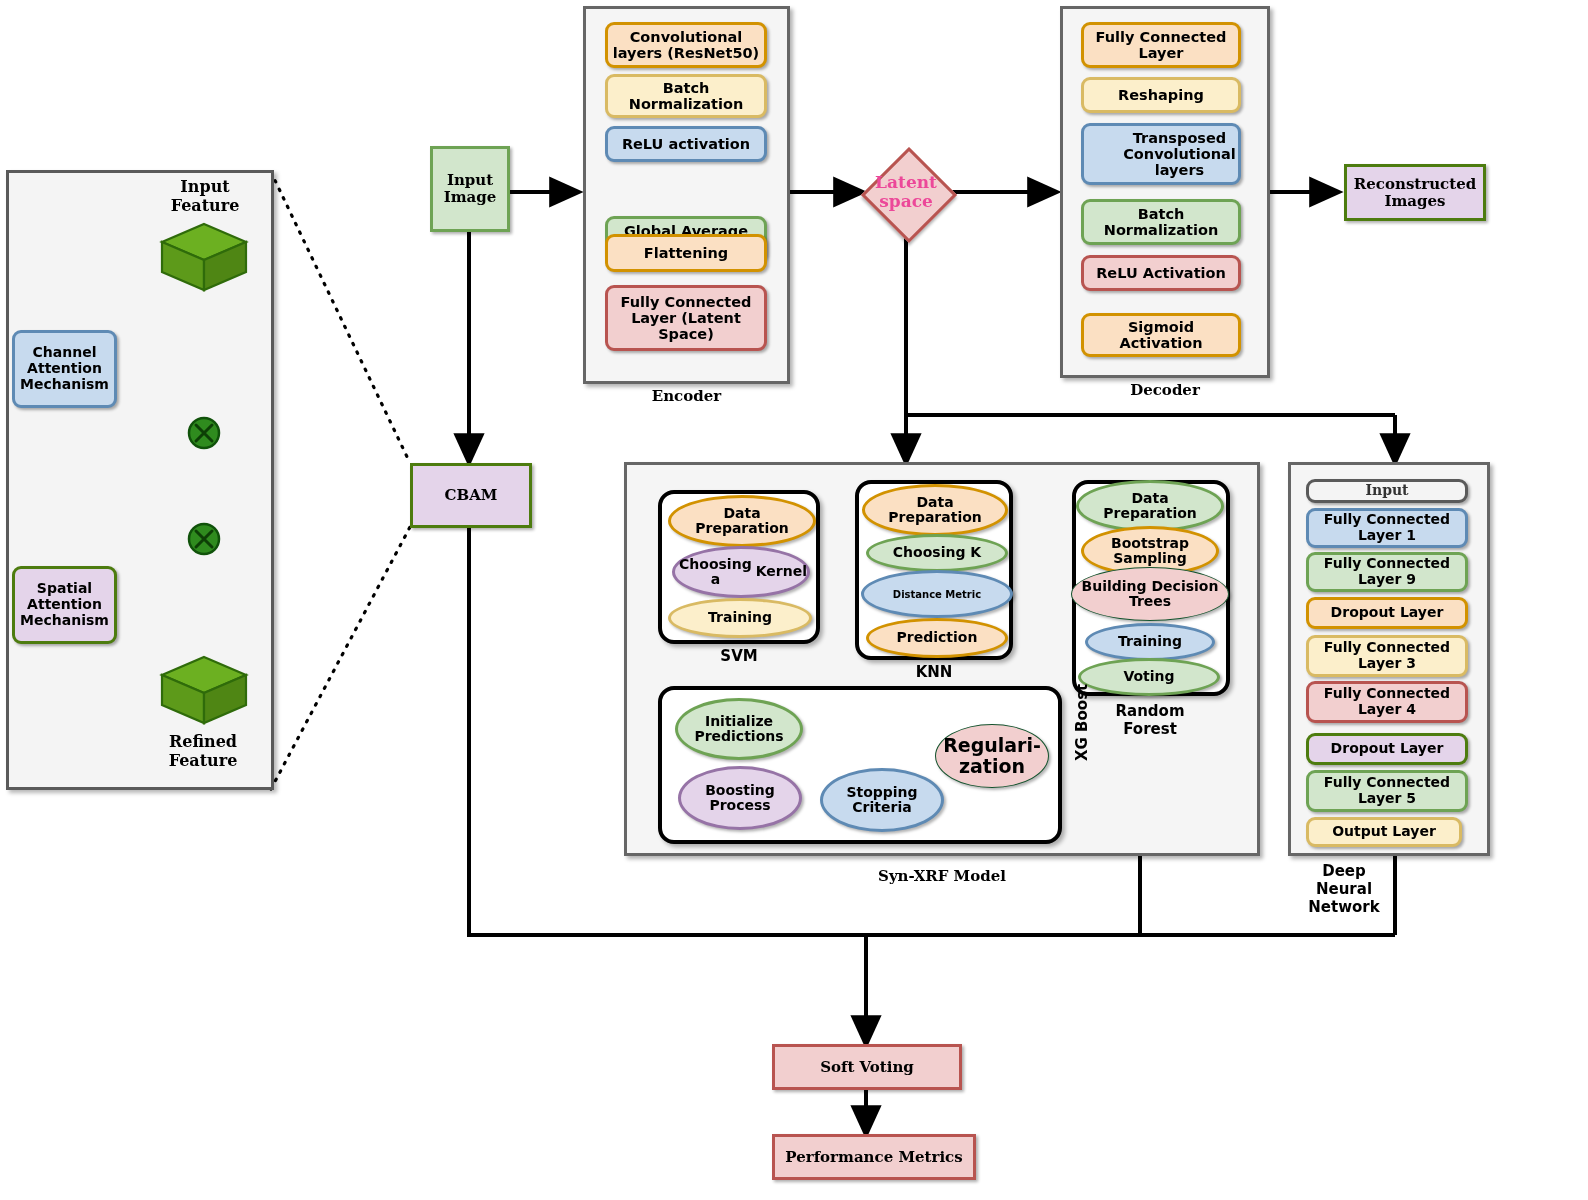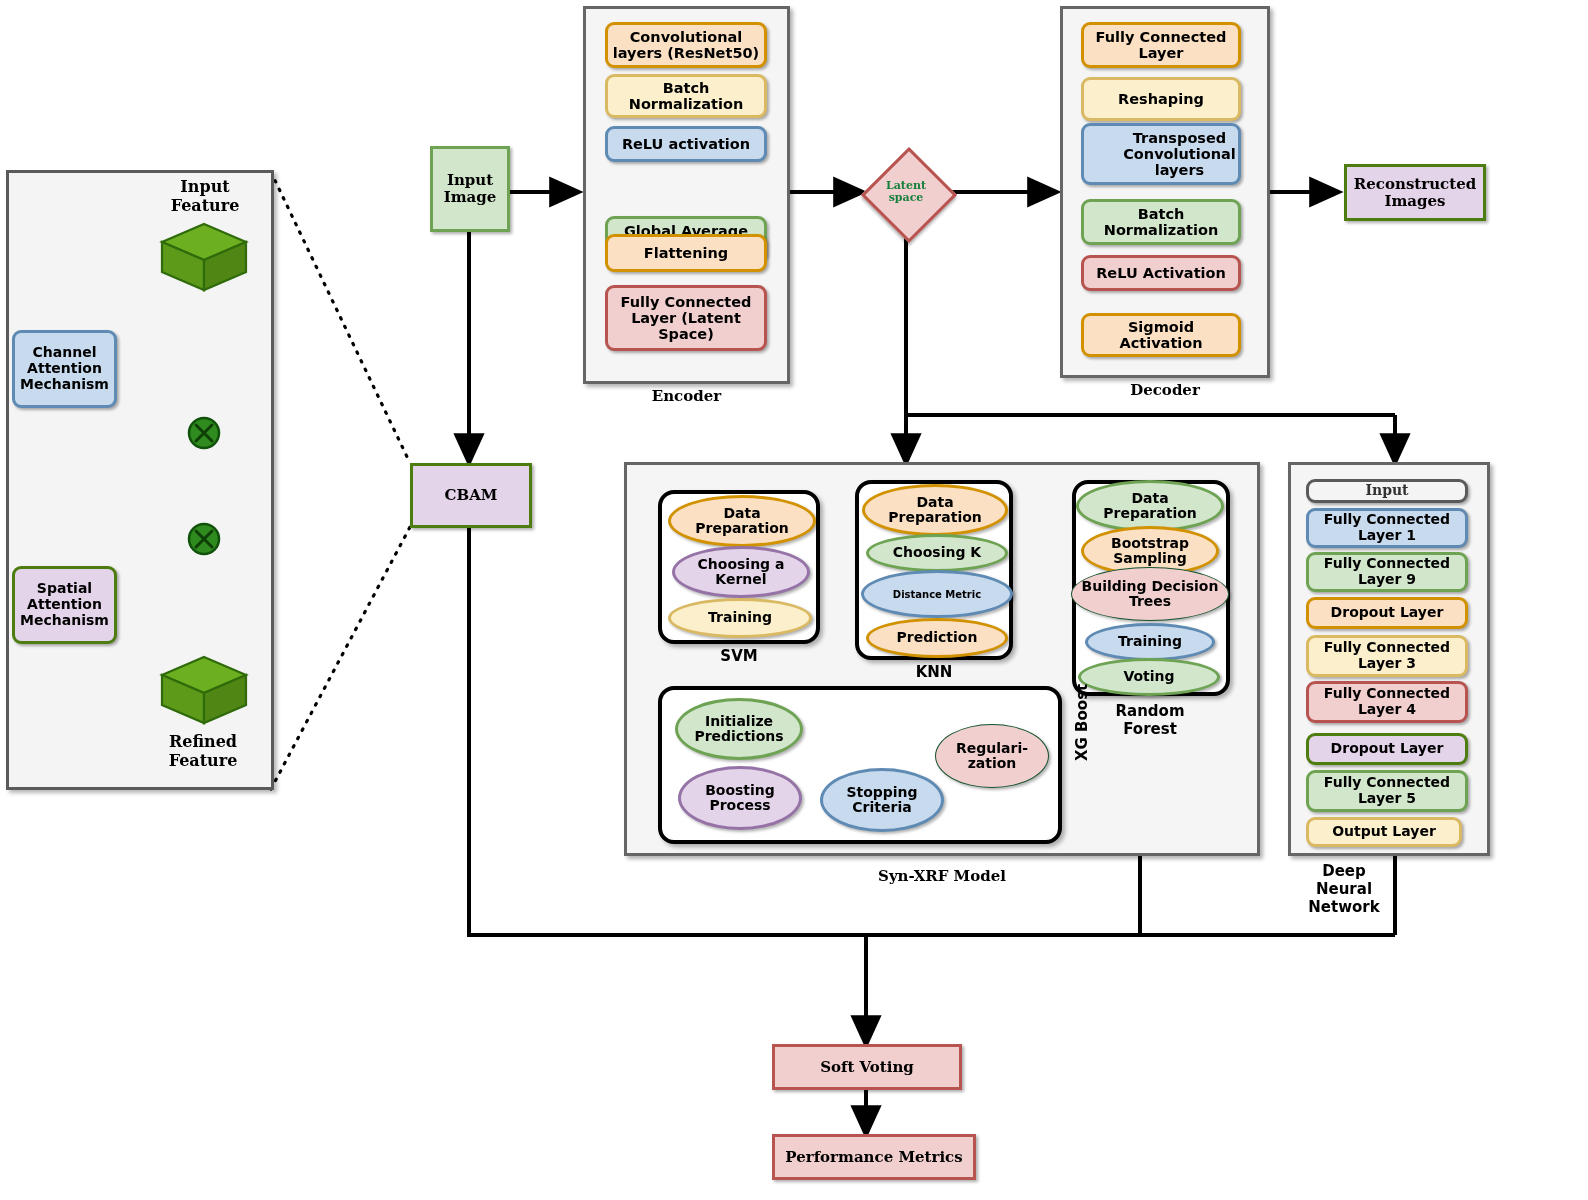--- a/index.html
+++ b/index.html
@@ -58,21 +58,21 @@
   .e-blue  {background:#c7daee;border:3px solid #5e8ab4;}
   .e-red   {background:#f2cfcf;border:1px solid #14532d;}
 
   
   .diamond{
     position:absolute;background:#f2cfcf;border:3px solid #b85450;
     transform:rotate(45deg);box-shadow:2px 2px 3px rgba(0,0,0,.3);
   }
   .diamond-label{
     position:absolute;display:flex;align-items:center;justify-content:center;
-    font-weight:bold;font-size:11px;color:#15803d;text-align:center;line-height:1.1;
+    font-weight:bold;font-size:17px;color:#ec4899;text-align:center;line-height:1.1;
     font-family:"DejaVu Serif",serif;
   }
 
   
   .cbam-panel{background:#f4f4f4;border:3px solid #5a5a5a;box-shadow:3px 3px 4px rgba(0,0,0,.28);}
   .cube-wrap{position:absolute;}
 
   .svgfull{position:absolute;left:0;top:0;width:1588px;height:1200px;pointer-events:none;}
 </style>
 </head>
@@ -227,21 +227,21 @@
     <span>space</span>
   </div>
 
   <div class="abs panel" style="left:1060px;top:6px;width:210px;height:372px;"></div>
   <div class="panel-cap" style="left:1060px;top:382px;width:210px;">Decoder</div>
 
   <div class="abs node rounded c-orange" style="left:1081px;top:22px;width:160px;height:46px;font-size:14.5px;flex-direction:column;">
     <span>Fully Connected</span>
     <span>Layer</span>
   </div>
-  <div class="abs node rounded c-cream" style="left:1081px;top:77px;width:160px;height:44px;font-size:14.5px;">
+  <div class="abs node rounded c-cream" style="left:1081px;top:77px;width:160px;height:36px;font-size:14.5px;">
     <span>Reshaping</span>
   </div>
   <div class="abs node rounded c-blue" style="left:1081px;top:123px;width:160px;height:62px;font-size:14.5px;flex-direction:column;padding-left:37px;">
     <span>Transposed</span>
     <span>Convolutional</span>
     <span>layers</span>
   </div>
   <div class="abs node rounded c-green" style="left:1081px;top:199px;width:160px;height:46px;font-size:14.5px;flex-direction:column;">
     <span>Batch</span>
     <span>Normalization</span>
@@ -261,21 +261,21 @@
 
   <div class="abs panel" style="left:624px;top:462px;width:636px;height:394px;"></div>
   <div class="panel-cap" style="left:624px;top:868px;width:636px;">Syn-XRF Model</div>
 
   <div class="abs algo" style="left:658px;top:490px;width:162px;height:154px;"></div>
   <div class="algo-cap" style="left:658px;top:648px;width:162px;">SVM</div>
   <div class="ell e-orange" style="left:668px;top:495px;width:142px;height:46px;font-size:14px;flex-direction:column;">
     <span>Data</span>
     <span>Preparation</span>
   </div>
-  <div class="ell e-purple" style="left:668px;top:546px;width:132px;height:46px;font-size:14px;flex-direction:column;left:672px;">
+  <div class="ell e-purple" style="left:668px;top:546px;width:132px;height:46px;font-size:14px;flex-direction:row;left:672px;">
     <span>Choosing a</span>
     <span>Kernel</span>
   </div>
   <div class="ell e-cream" style="left:668px;top:598px;width:138px;height:34px;font-size:14px;">
     <span>Training</span>
   </div>
 
   <div class="abs algo" style="left:855px;top:480px;width:158px;height:180px;"></div>
   <div class="algo-cap" style="left:855px;top:664px;width:158px;">KNN</div>
   <div class="ell e-orange" style="left:862px;top:484px;width:140px;height:46px;font-size:14px;flex-direction:column;">
@@ -315,21 +315,21 @@
   <div class="ell e-green" style="left:1078px;top:658px;width:136px;height:32px;font-size:14px;">
     <span>Voting</span>
   </div>
 
   <div class="abs algo" style="left:658px;top:686px;width:404px;height:158px;"></div>
   <div class="algo-cap" style="left:1072px;top:742px;width:20px;transform:rotate(-90deg);transform-origin:center;white-space:nowrap;line-height:1.2;">XG Boost</div>
   <div class="ell e-green" style="left:675px;top:698px;width:122px;height:56px;font-size:14px;flex-direction:column;">
     <span>Initialize</span>
     <span>Predictions</span>
   </div>
-  <div class="ell e-red" style="left:935px;top:724px;width:112px;height:62px;font-size:14px;flex-direction:column;">
+  <div class="ell e-red" style="left:935px;top:724px;width:112px;height:62px;font-size:19px;flex-direction:column;">
     <span>Regulari-</span>
     <span>zation</span>
   </div>
   <div class="ell e-purple" style="left:678px;top:766px;width:118px;height:58px;font-size:14px;flex-direction:column;">
     <span>Boosting</span>
     <span>Process</span>
   </div>
   <div class="ell e-blue" style="left:820px;top:768px;width:118px;height:58px;font-size:14px;flex-direction:column;">
     <span>Stopping</span>
     <span>Criteria</span>

